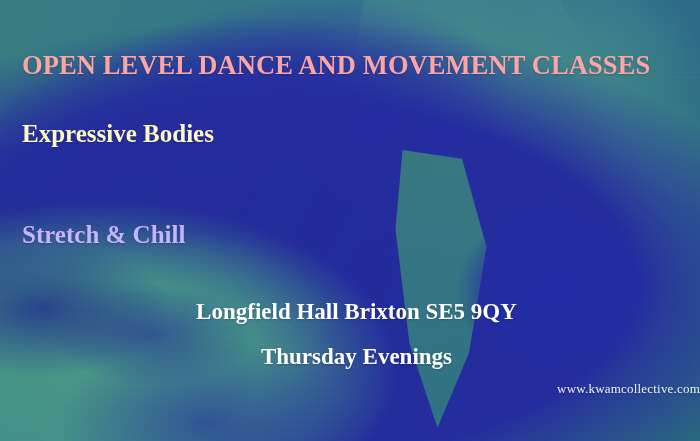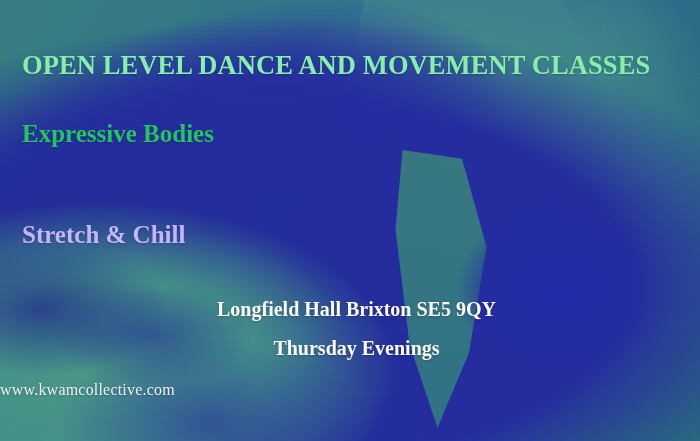--- a/index.html
+++ b/index.html
@@ -136,37 +136,37 @@
   
   .content {
     position: absolute;
     inset: 0;
   }
   .title {
     position: absolute;
     left: 22px;
     top: 52px;
     width: 660px;
-    color: #86efac;
+    color: #fca5a5;
     font-size: 26.5px;
     font-weight: bold;
     letter-spacing: .1px;
     line-height: 1.05;
     white-space: nowrap;
     transform: scaleX(1.0);
     transform-origin: left center;
     text-shadow: 0 1px 2px rgba(0,0,0,.22);
   }
   .sub-block {
     position: absolute;
     left: 22px;
     top: 116px;
   }
   .sub-line {
-    color: #22c55e;
+    color: #fef9c3;
     font-size: 25px;
     font-weight: bold;
     line-height: 1.42;
     white-space: nowrap;
     text-shadow: 0 1px 2px rgba(0,0,0,.20);
   }
   .stretch {
     position: absolute;
     left: 22px;
     top: 221px;
@@ -178,34 +178,34 @@
   }
   .venue-block {
     position: absolute;
     left: 0;
     right: 0;
     top: 290px;
     text-align: center;
   }
   .venue-line {
     color: #ffffff;
-    font-size: 20px;
+    font-size: 23px;
     font-weight: bold;
     line-height: 1.95;
     text-shadow: 0 1px 2px rgba(0,0,0,.22);
     padding-left: 13px;
   }
   .web {
     position: absolute;
     left: 0;
     right: 0;
     top: 381px;
-    text-align: left;
+    text-align: right;
     color: #eef2fa;
-    font-size: 16px;
+    font-size: 13px;
     font-weight: normal;
     letter-spacing: .2px;
     text-shadow: 0 1px 2px rgba(0,0,0,.25);
   }
 </style>
 </head>
 <body>
 
 <div class="poster">
 

